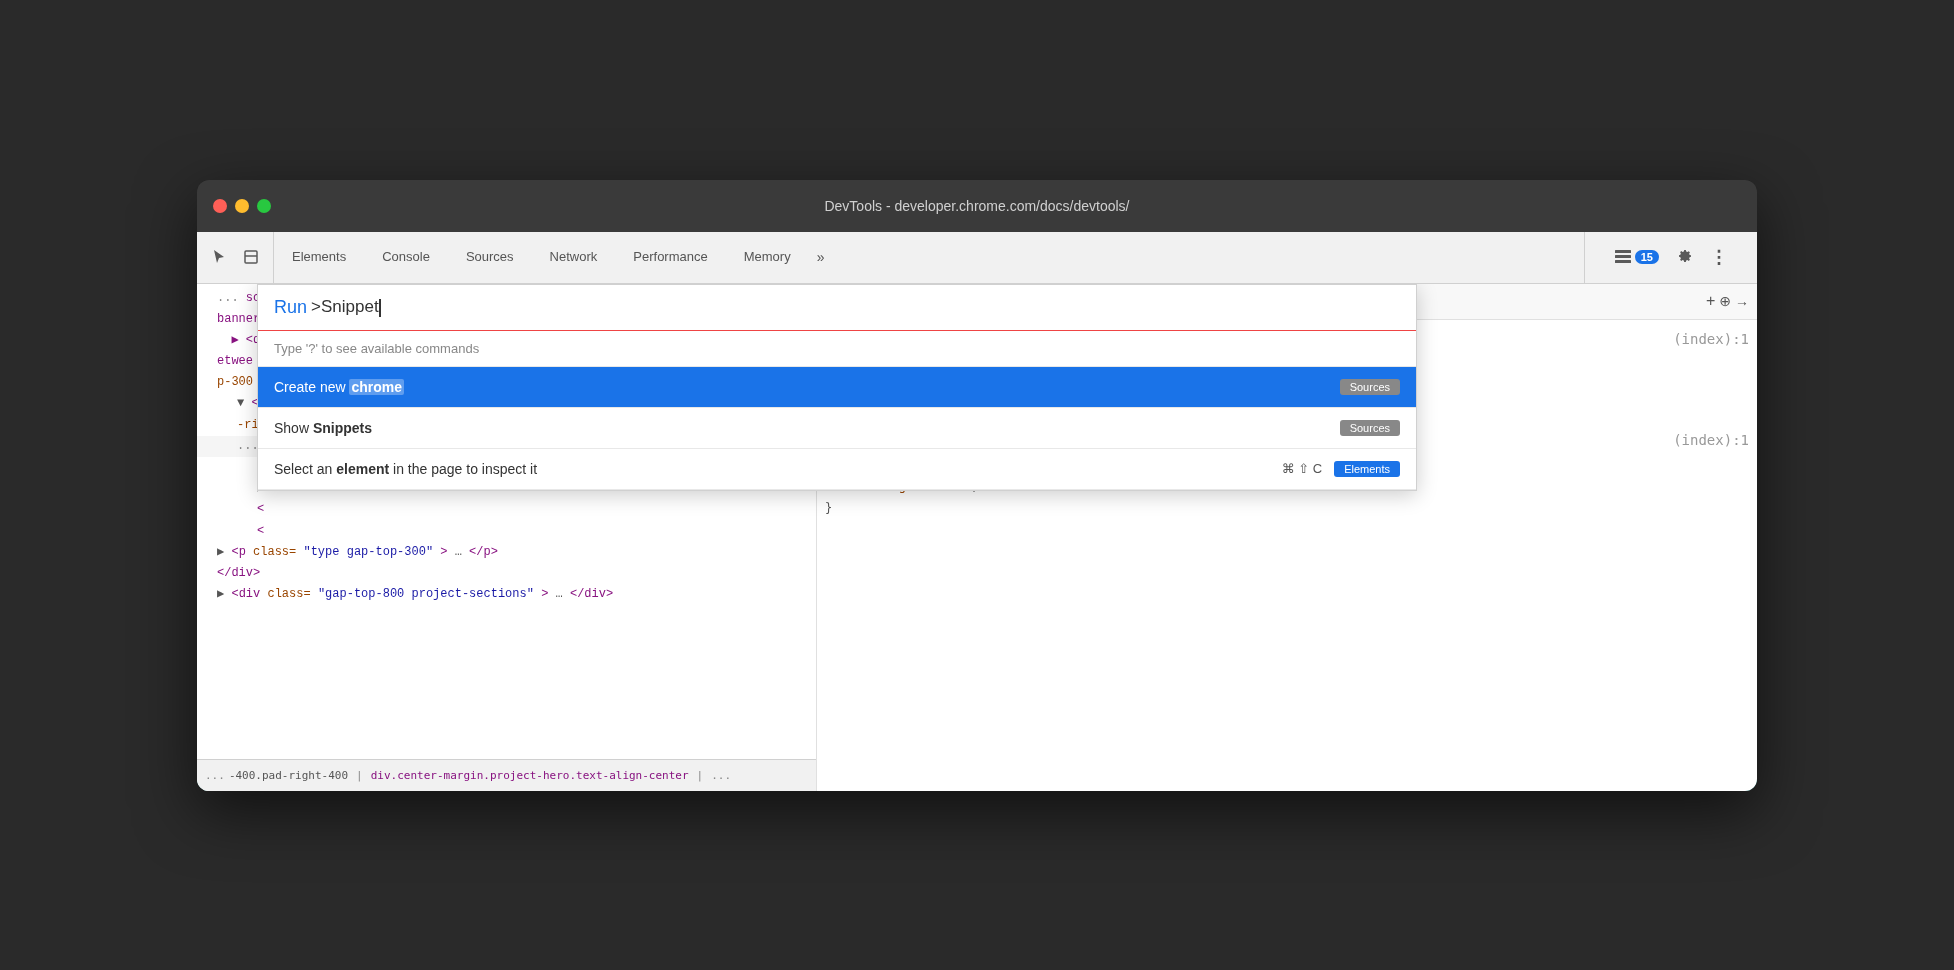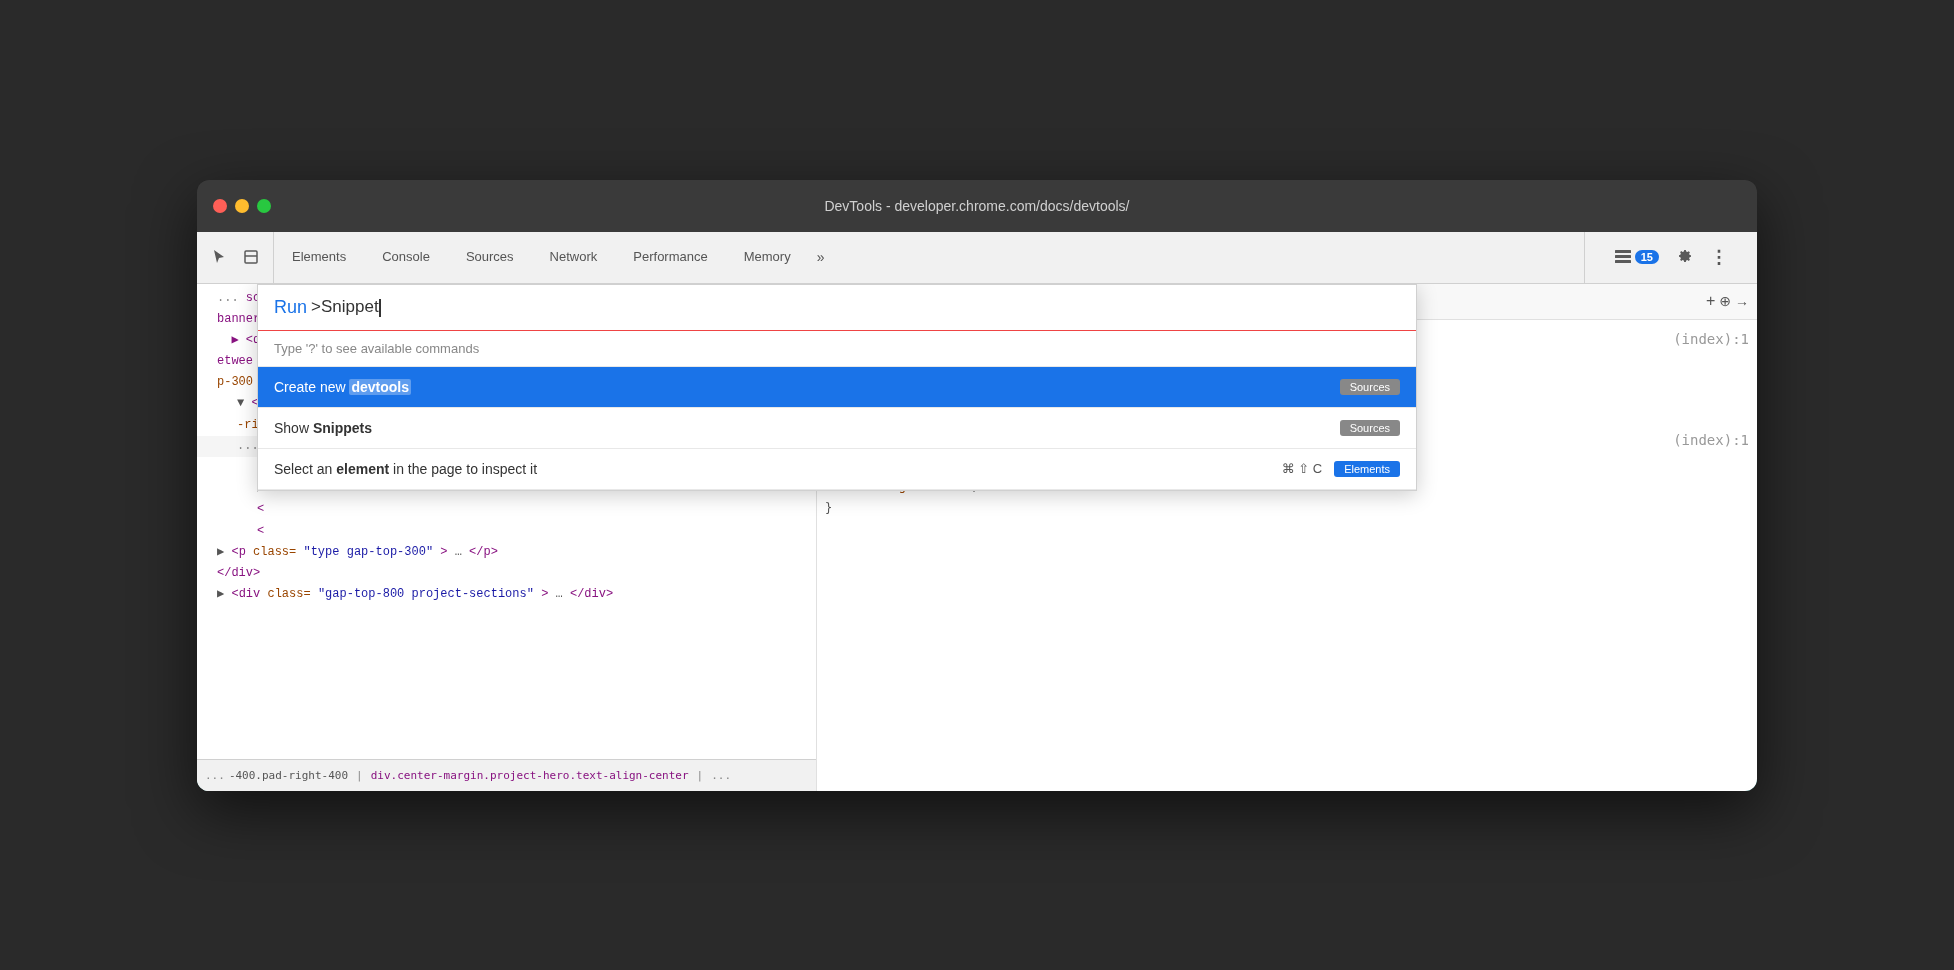--- a/index.html
+++ b/index.html
@@ -559,21 +559,21 @@
             <span class="command-run">Run</span>
             <span class="command-input-text">
               <span>&gt;Snippet</span><span class="command-cursor"></span>
             </span>
           </div>
 
           <div class="command-hint">Type '?' to see available commands</div>
 
           <div class="command-item highlighted">
             <span class="command-item-text">
-              <span>Create new </span><b>devtools</b><span></span>
+              <span>Create new </span><b>chrome</b><span></span>
             </span>
             <span class="command-badge">Sources</span>
           </div>
 
           <div class="command-item">
             <span class="command-item-text">
               <span>Show </span><b>Snippets</b><span></span>
             </span>
             <span class="command-badge">Sources</span>
           </div>

